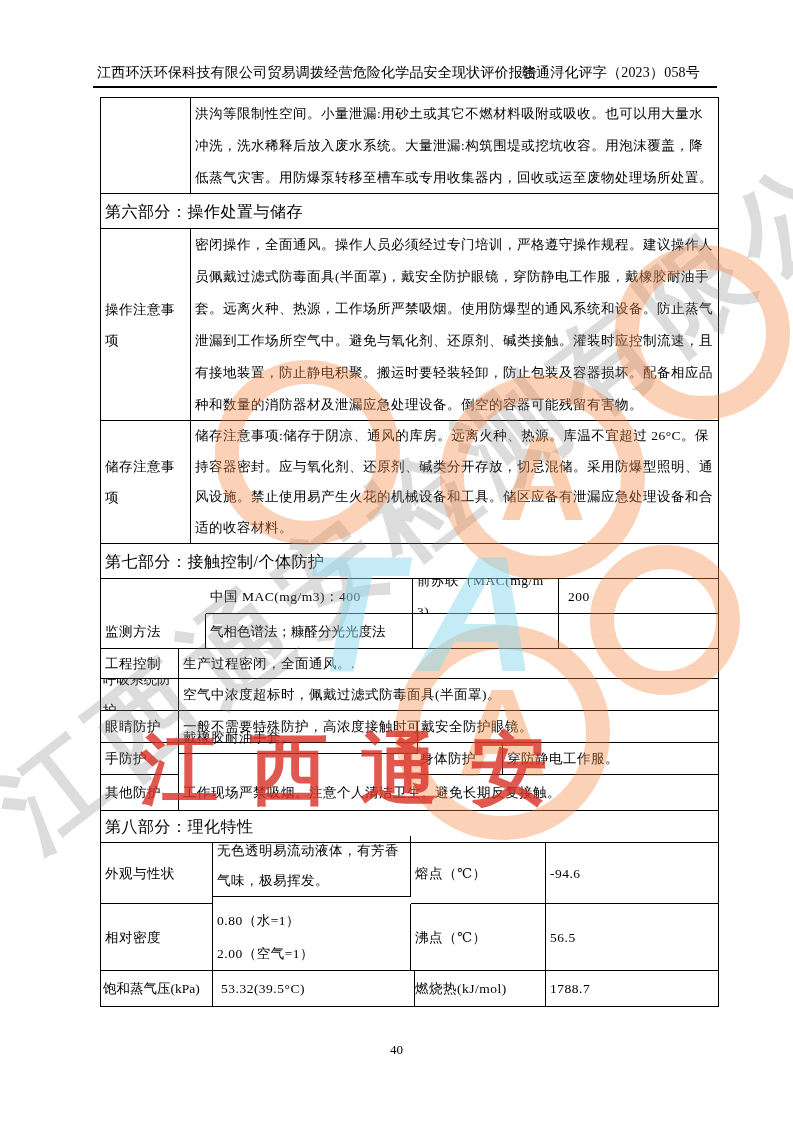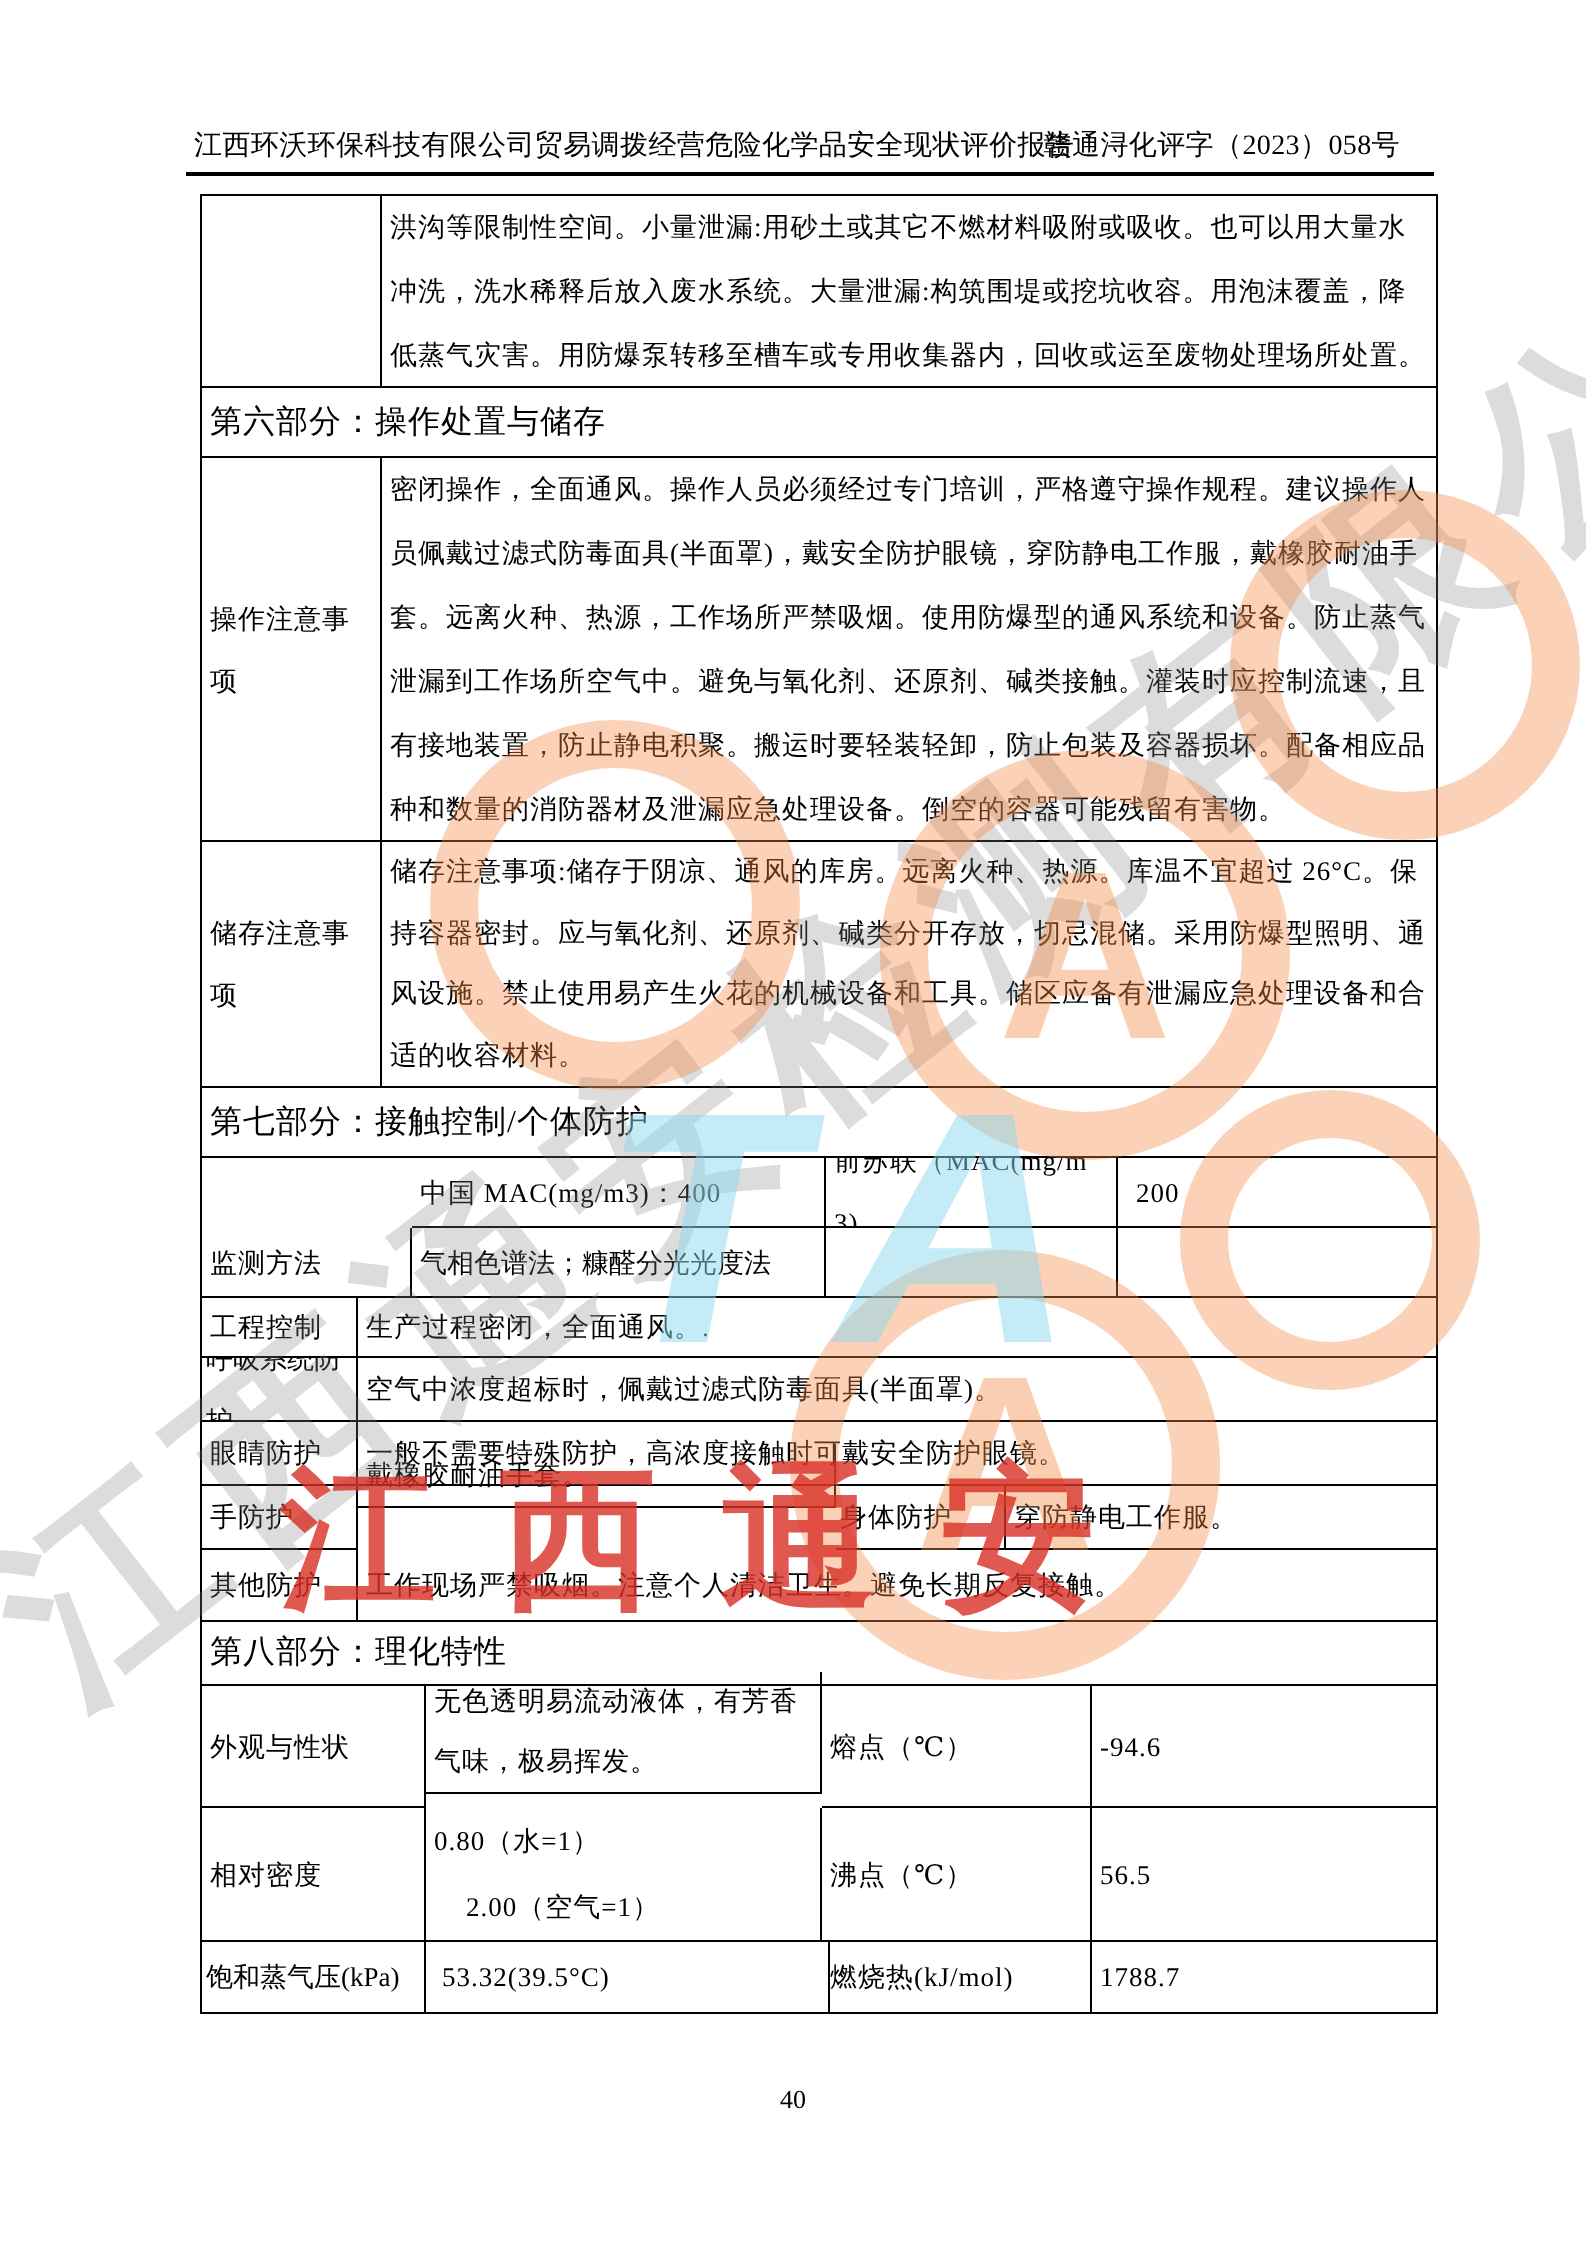--- a/index.html
+++ b/index.html
@@ -107,21 +107,21 @@
     <div class="cell rt vc sect" style="left:0;top:713px;width:617px;height:32px;">第八部分：理化特性</div>
 
     <div class="cell vc" style="left:0;top:745px;width:112px;height:61px;">外观与性状</div>
     <div class="cell para" style="left:112px;top:738px;width:198px;height:61px;line-height:30px;">无色透明易流动液体，有芳香气味，极易挥发。</div>
     <div class="cell vc" style="left:310px;top:745px;width:135px;height:61px;">熔点（℃）</div>
     <div class="cell rt vc" style="left:445px;top:745px;width:172px;height:61px;">-94.6</div>
 
     <div class="cell vc" style="left:0;top:806px;width:112px;height:67px;">相对密度</div>
     <div class="cell" style="left:112px;top:806px;width:198px;height:67px;line-height:33px;">
       <span style="display:block;">0.80（水=1）</span>
-      <span style="display:block;margin-left:16px;">2.00（空气=1）</span>
+      <span style="display:block;">2.00（空气=1）</span>
     </div>
     <div class="cell vc" style="left:310px;top:806px;width:135px;height:67px;">沸点（℃）</div>
     <div class="cell rt vc" style="left:445px;top:806px;width:172px;height:67px;">56.5</div>
 
     <div class="cell bt vc" style="left:0;top:873px;width:112px;height:35px;letter-spacing:0;padding:0 2px;">饱和蒸气压(kPa)</div>
     <div class="cell bt vc" style="left:116px;top:873px;width:198px;height:35px;">53.32(39.5°C)</div>
     <div class="cell bt vc" style="left:310px;top:873px;width:135px;height:35px;">燃烧热(kJ/mol)</div>
     <div class="cell rt bt vc" style="left:445px;top:873px;width:172px;height:35px;">1788.7</div>
 
   </div>

